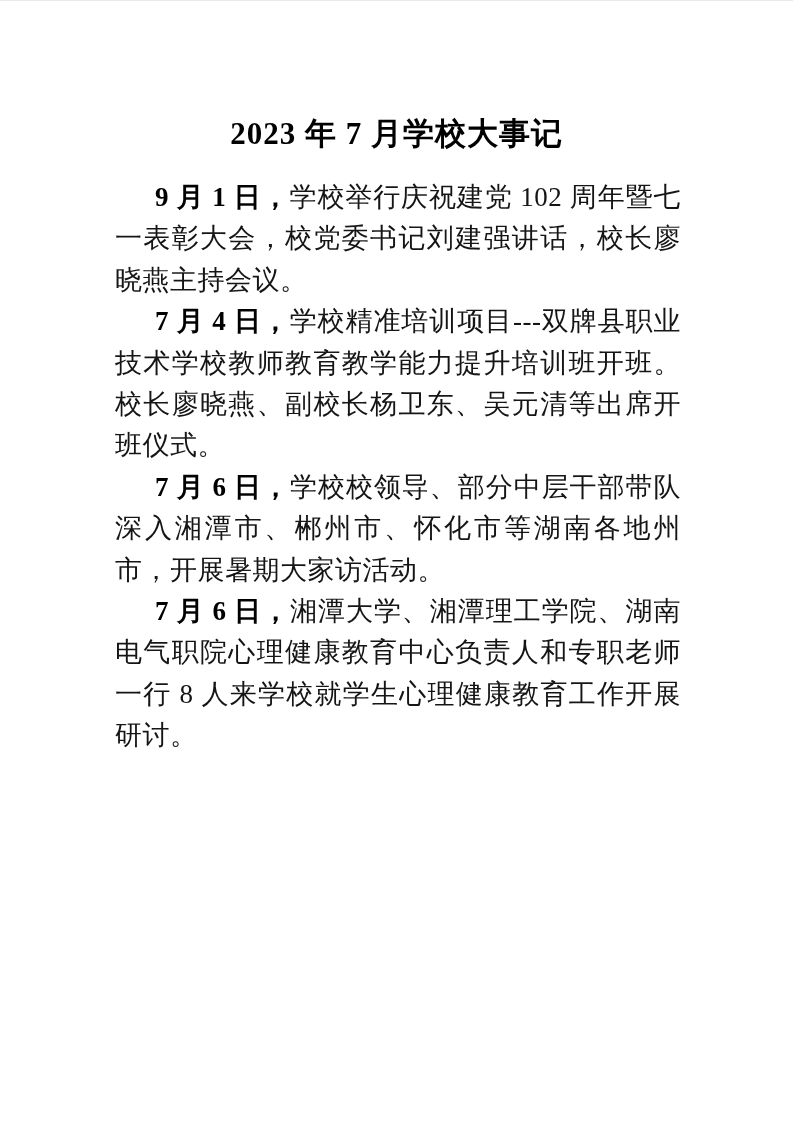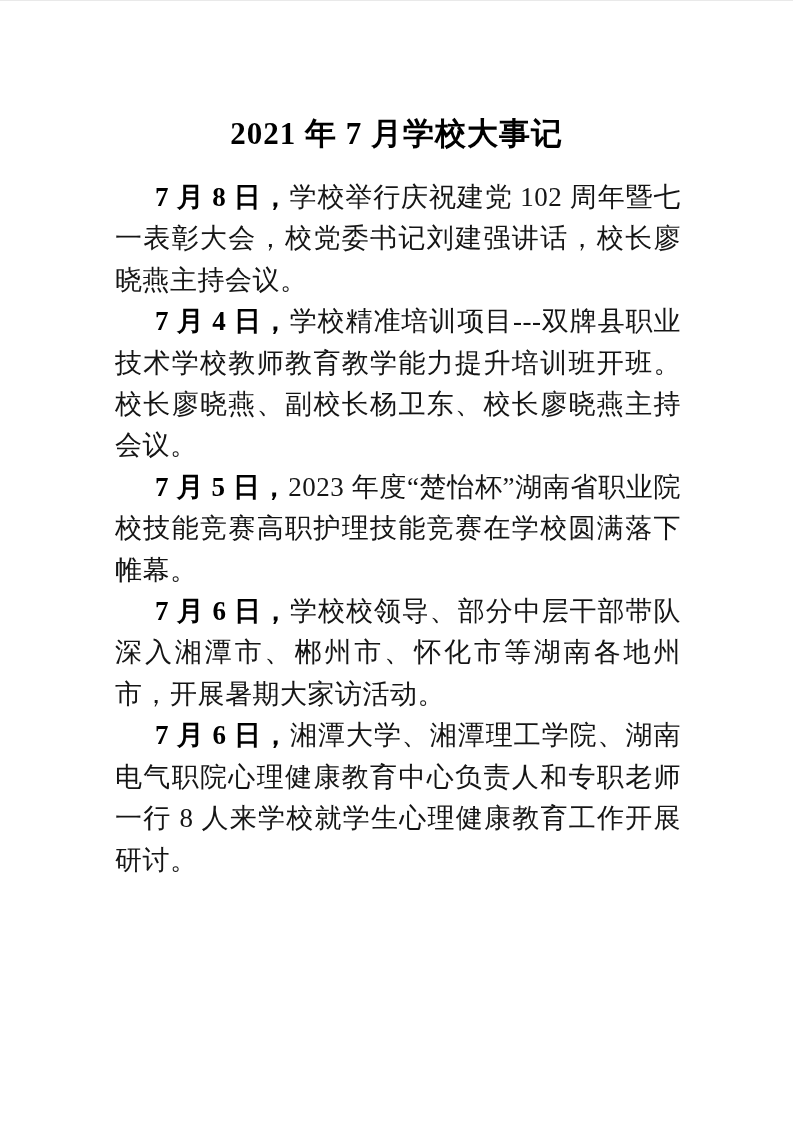--- a/index.html
+++ b/index.html
@@ -57,22 +57,21 @@
     font-weight: bold;
     color: #000000;
   }
 </style>
 </head>
 <body>
 
 <div class="page">
   <div class="page-top-edge"></div>
 
-  <h1 class="doc-title">2021 年 7 月学校大事记</h1>
+  <h1 class="doc-title">2023 年 7 月学校大事记</h1>
 
   <div class="content">
-    <p class="para"><b>7 月 8 日，</b><span>学校举行庆祝建党 102 周年暨七一表彰大会，校党委书记刘建强讲话，校长廖晓燕主持会议。</span></p>
-    <p class="para"><b>7 月 4 日，</b><span>学校精准培训项目---双牌县职业技术学校教师教育教学能力提升培训班开班。校长廖晓燕、副校长杨卫东、校长廖晓燕主持会议。</span></p>
-    <p class="para"><b>7 月 5 日，</b><span>2023 年度“楚怡杯”湖南省职业院校技能竞赛高职护理技能竞赛在学校圆满落下帷幕。</span></p>
+    <p class="para"><b>9 月 1 日，</b><span>学校举行庆祝建党 102 周年暨七一表彰大会，校党委书记刘建强讲话，校长廖晓燕主持会议。</span></p>
+    <p class="para"><b>7 月 4 日，</b><span>学校精准培训项目---双牌县职业技术学校教师教育教学能力提升培训班开班。校长廖晓燕、副校长杨卫东、吴元清等出席开班仪式。</span></p>
     <p class="para"><b>7 月 6 日，</b><span>学校校领导、部分中层干部带队深入湘潭市、郴州市、怀化市等湖南各地州市，开展暑期大家访活动。</span></p>
     <p class="para"><b>7 月 6 日，</b><span>湘潭大学、湘潭理工学院、湖南电气职院心理健康教育中心负责人和专职老师一行 8 人来学校就学生心理健康教育工作开展研讨。</span></p>
   </div>
 </div>
 
 </body></html>

